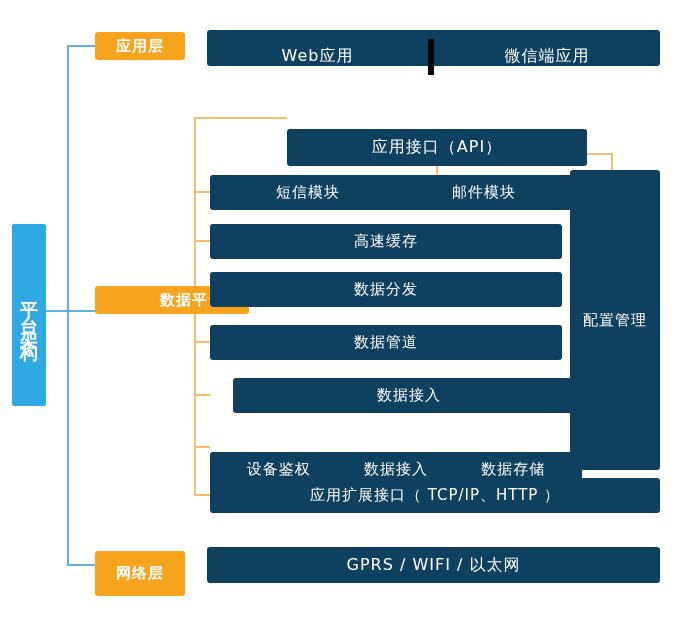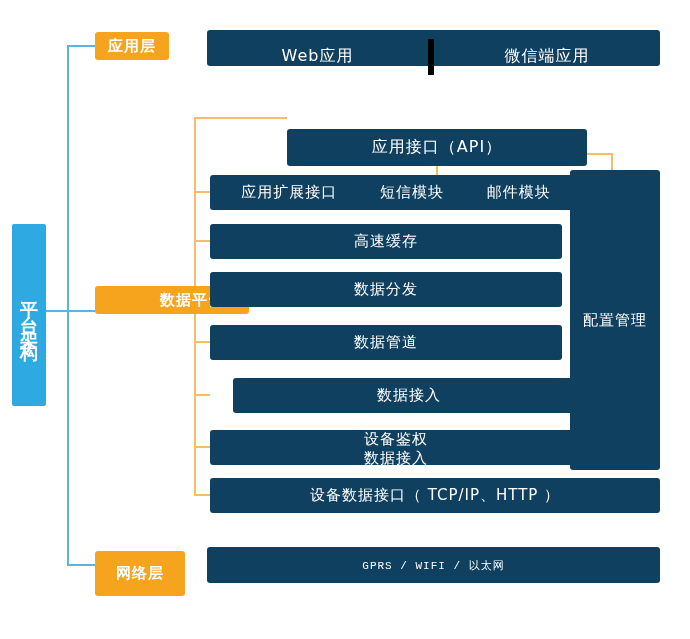--- a/index.html
+++ b/index.html
@@ -83,27 +83,27 @@
 
   .api-box { left: 287px; top: 100px; width: 300px; height: 37px; font-size: 16px; margin-top: 29px; }
 
   .row { left: 210px; width: 352px; height: 35px; }
   .row.multi { justify-content: space-around; padding: 0 10px; }
   .row1 { top: 175px; }
   .row2 { top: 224px; }
   .row3 { top: 272px; }
   .row4 { top: 325px; }
   .row5 { top: 378px; margin-left: 23px; }
-  .row6 { top: 430px; flex-direction: column; }
+  .row6 { top: 452px; }
 
   .device-bar { left: 210px; top: 478px; width: 450px; height: 35px; }
   .config-box { left: 570px; top: 170px; width: 90px; height: 300px; }
-  .network-bar { left: 207px; top: 547px; width: 453px; height: 36px; font-size: 11px; font-family: Liberation Mono, monospace; }
+  .network-bar { left: 207px; top: 547px; width: 453px; height: 36px; font-size: 16px; }
 
-  .label-app      { left: 95px; top: 32px;  width: 74px; height: 28px; }
+  .label-app      { left: 95px; top: 32px;  width: 90px; height: 28px; }
   .label-data     { left: 95px; top: 286px; width: 114px; height: 28px; padding-left: 40px; }
   .label-network  { left: 95px; top: 551px; width: 90px; height: 45px; }
 </style>
 </head>
 <body>
 
 <div class="canvas">
 
   <div class="line blue hline" style="left:46px; top:310px; width:49px;"></div>
   <div class="line blue vline" style="left:67px; top:45px; height:521px;"></div>
@@ -131,33 +131,32 @@
   <div class="orange label-network">网络层</div>
 
   <div class="navy app-bar">
     <div class="cell left">Web应用</div>
     <div class="cell right">微信端应用</div>
   </div>
 
   <div class="navy api-box">应用接口（API）</div>
 
   <div class="navy row row1 multi">
-    <span>应用扩展接口</span>
     <span>短信模块</span>
     <span>邮件模块</span>
   </div>
   <div class="navy row row2">高速缓存</div>
   <div class="navy row row3">数据分发</div>
   <div class="navy row row4">数据管道</div>
   <div class="navy row row5">数据接入</div>
   <div class="navy row row6 multi">
     <span>设备鉴权</span>
     <span>数据接入</span>
     <span>数据存储</span>
   </div>
 
-  <div class="navy device-bar">设备数据接口（ TCP/IP、HTTP ）</div>
+  <div class="navy device-bar">应用扩展接口（ TCP/IP、HTTP ）</div>
 
   <div class="navy config-box">配置管理</div>
 
   <div class="navy network-bar">GPRS / WIFI / 以太网</div>
 
 </div>
 
 </body></html>

